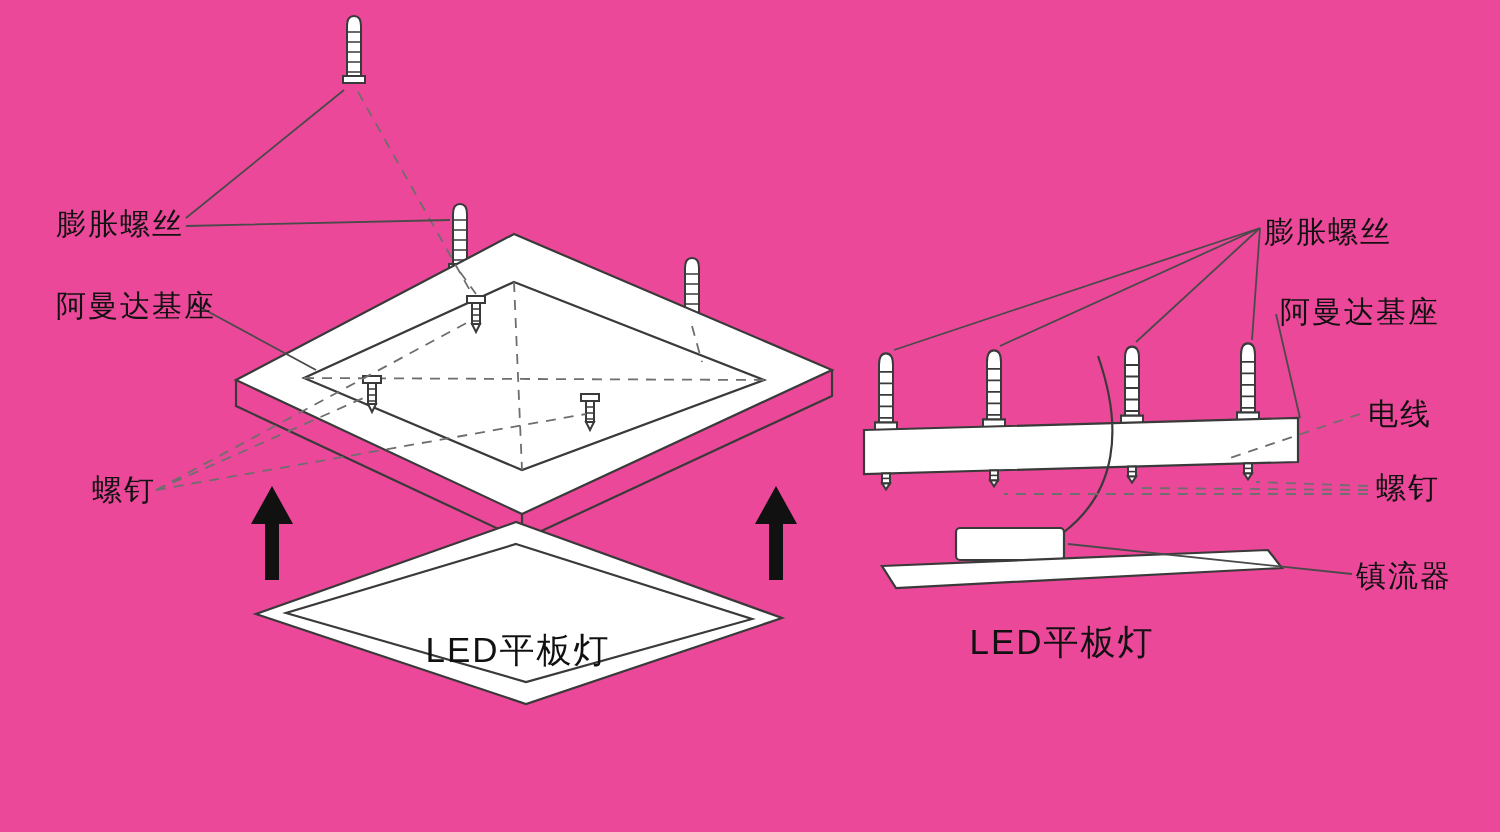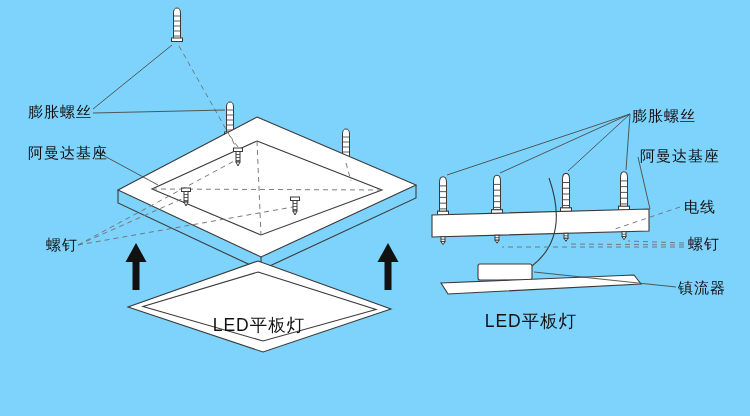--- a/index.html
+++ b/index.html
@@ -1,20 +1,20 @@
 <!DOCTYPE html>
 <html><head>
 <meta charset="utf-8">
 <style>
   html, body { margin: 0; padding: 0; background: #ffffff; }
   .canvas {
     position: relative;
     width: 750px;
     height: 416px;
-    background: #7dd3fc;
+    background: #ec4899;
     overflow: hidden;
     font-family: "Liberation Sans", sans-serif;
   }
   svg { display: block; }
   text {
     font-family: "Liberation Sans", sans-serif;
     fill: #111111;
   }
   .lbl  { font-size: 15px; letter-spacing: 1px; }
   .big  { font-size: 17.5px; letter-spacing: 1px; }

